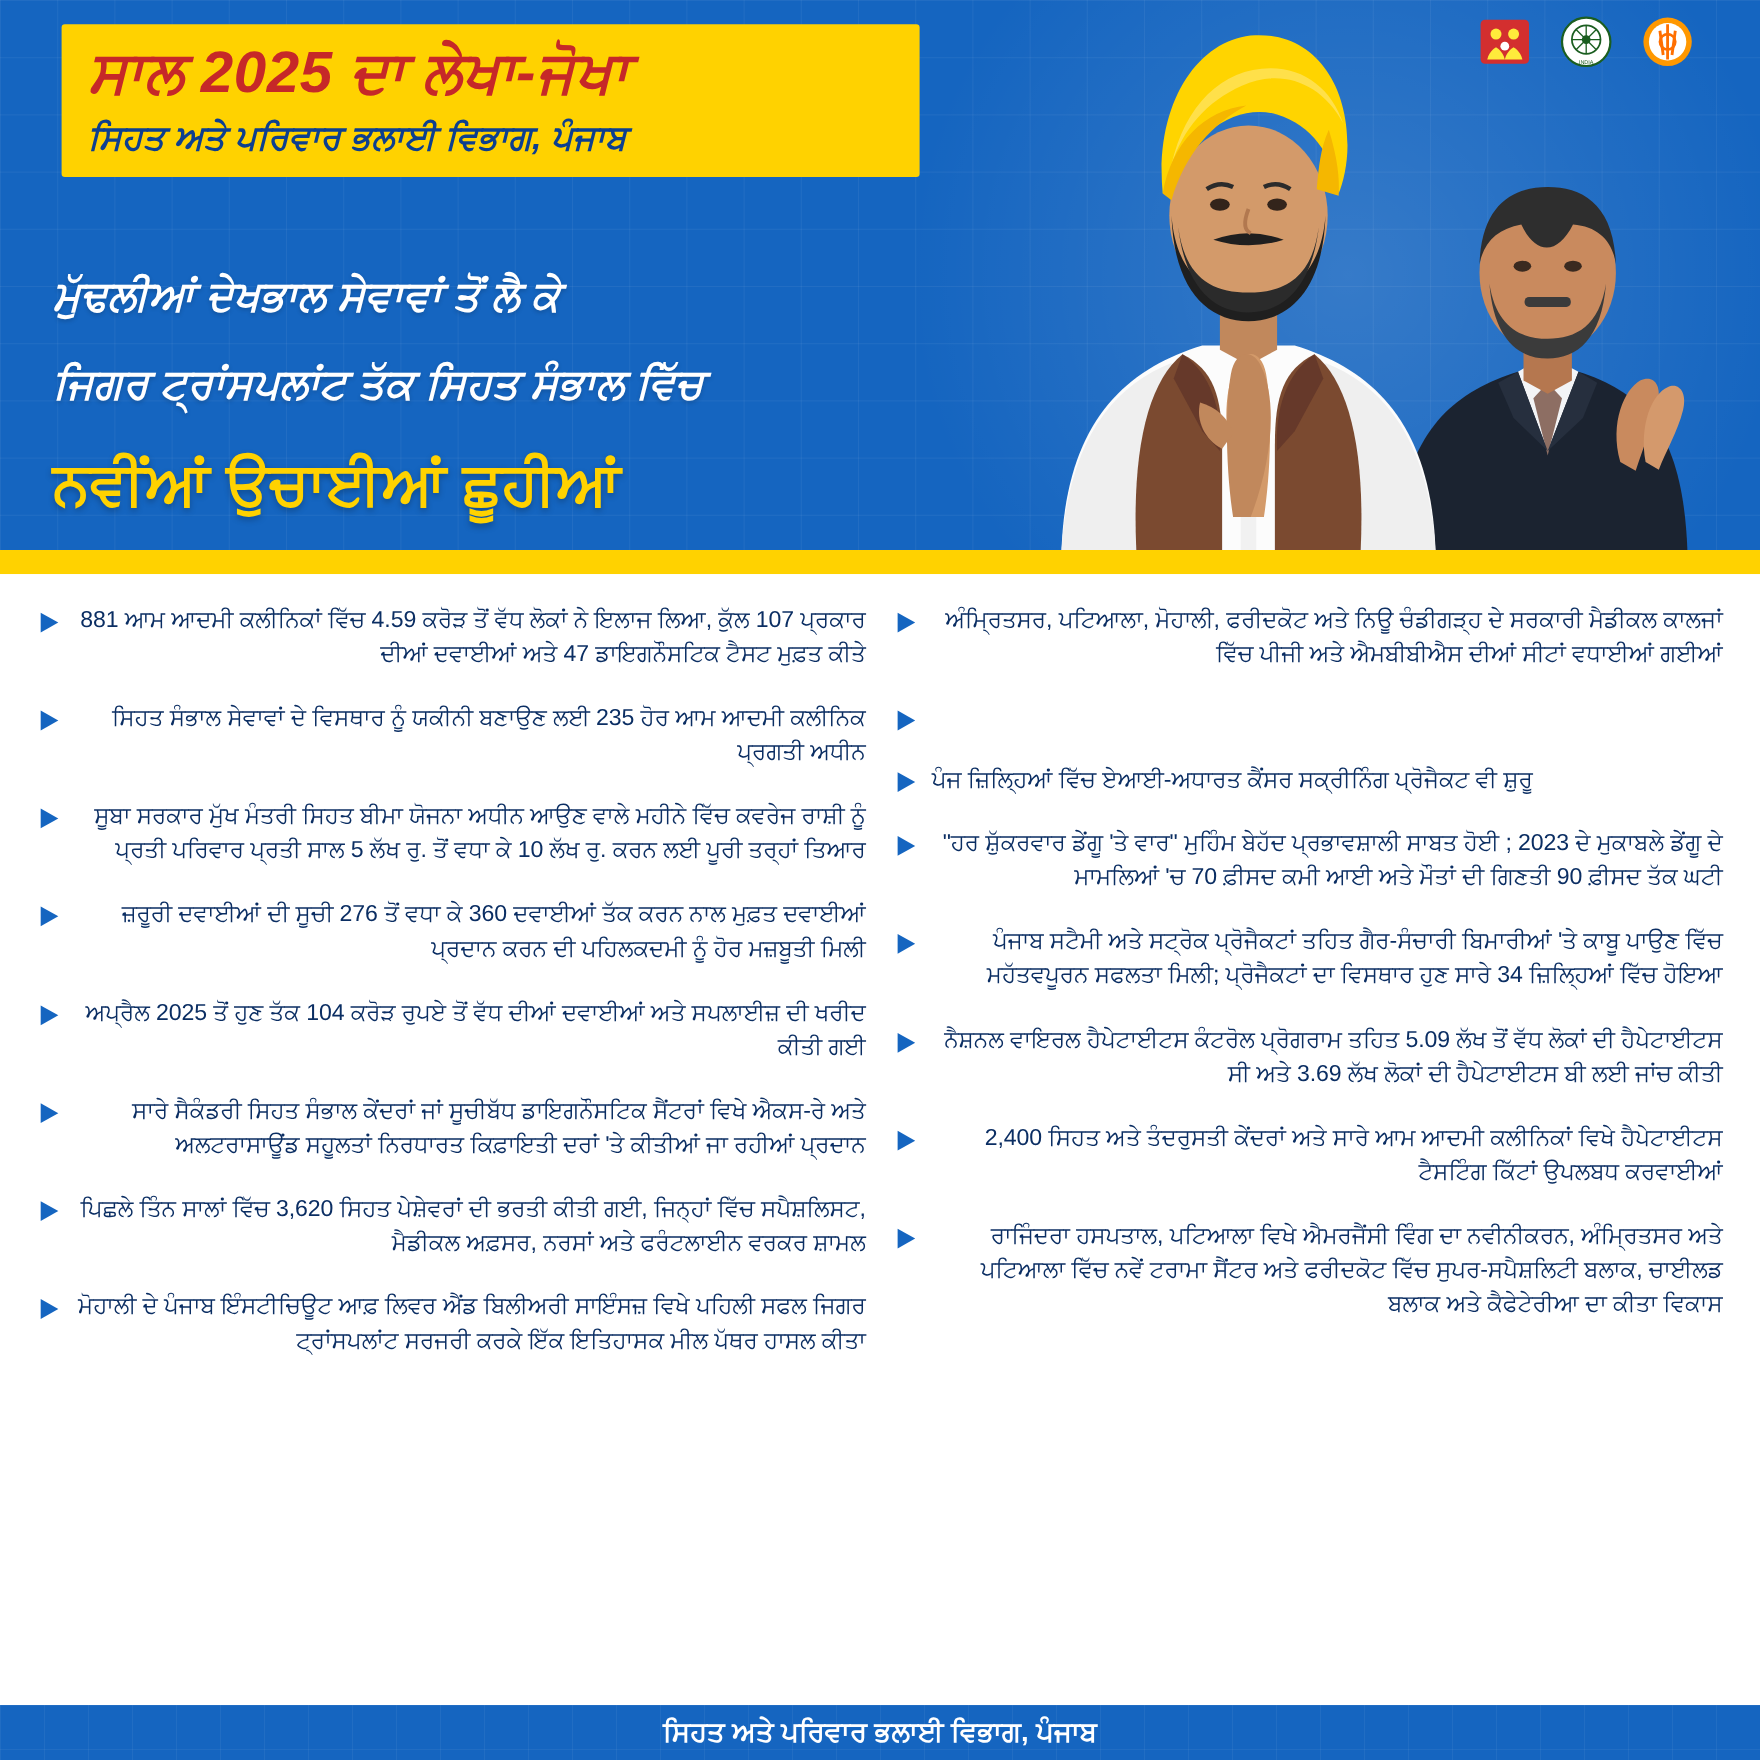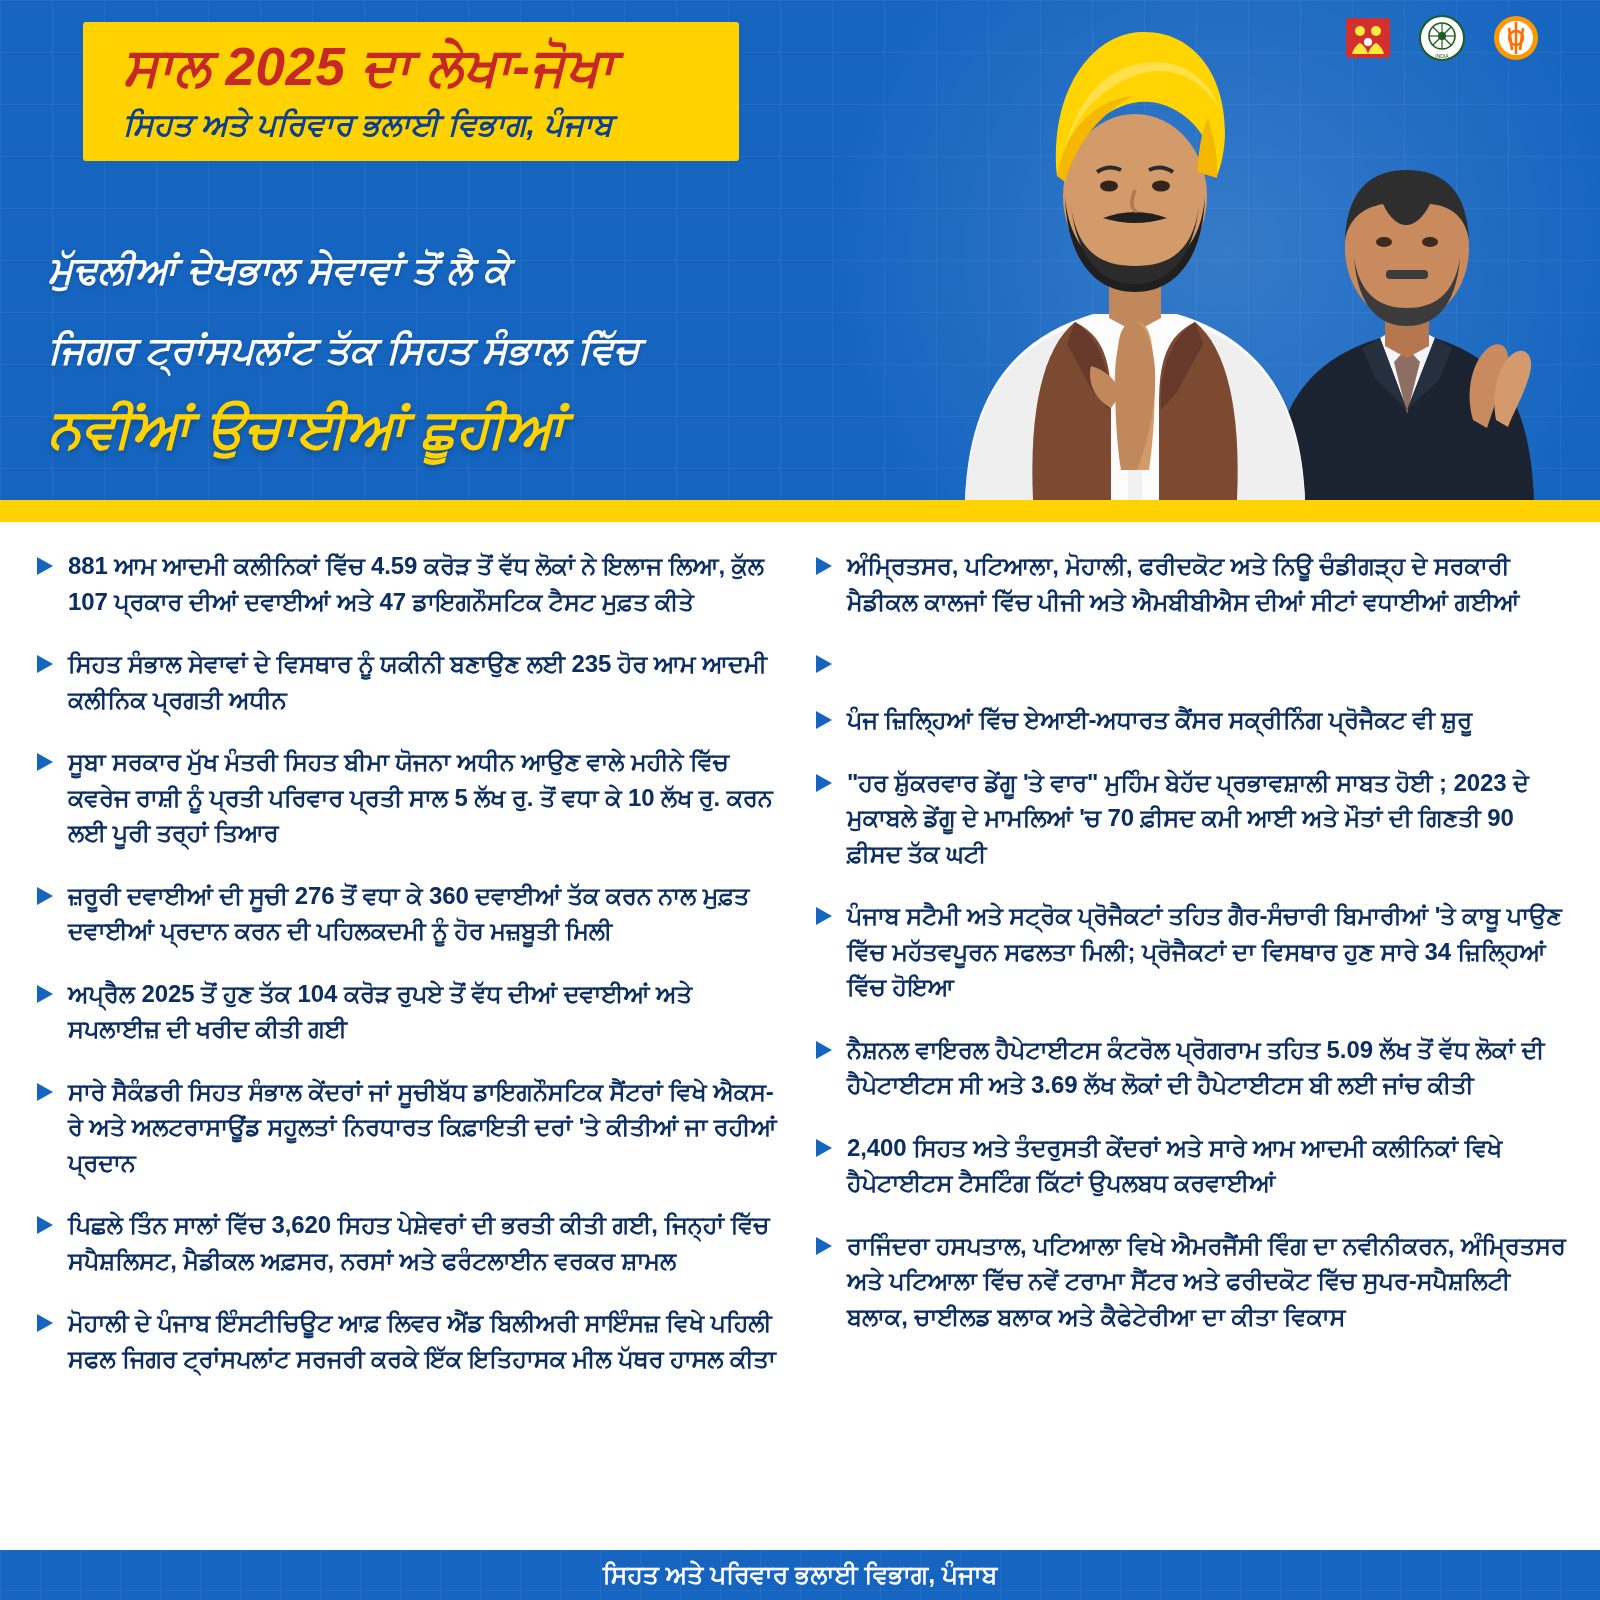--- a/index.html
+++ b/index.html
@@ -37,25 +37,24 @@
     right: -120px; top: -160px;
     width: 900px; height: 820px;
     background: radial-gradient(circle at 45% 50%, rgba(255,255,255,0.14), rgba(255,255,255,0) 62%);
     pointer-events: none;
   }
 
   
   .title-plate {
     position: absolute;
     left: 56px; top: 22px;
-    width: 656px;
+    width: 780px;
     background: #ffd200;
-    padding: 14px 20px 18px 40px;
+    padding: 14px 20px 18px 24px;
     border-radius: 3px;
-    margin-left: 27px;
   }
   .title-main {
     color: #c62828;
     font-size: 53px;
     font-weight: bold;
     font-style: italic;
     letter-spacing: 0.5px;
     line-height: 1.18;
     white-space: nowrap;
   }
@@ -79,23 +78,22 @@
     font-weight: bold;
     font-style: italic;
     line-height: 1.45;
     text-shadow: 0 2px 4px rgba(0,0,0,0.18);
     margin-top: 25px;
   }
   .tag-highlight {
     color: #ffd200;
     font-size: 54px;
     font-weight: bold;
-    font-style: italic;
     line-height: 1.35;
-    margin-top: 14px;
+    margin-top: 26px;
     text-shadow: 0 3px 6px rgba(0,0,0,0.25);
   }
 
   
   .emblems {
     position: absolute;
     right: 60px; top: 14px;
     display: flex;
     gap: 26px;
     align-items: center;
@@ -139,24 +137,25 @@
     margin-bottom: 27px;
   }
   .arrow {
     flex: 0 0 auto;
     width: 22px; height: 22px;
     margin-top: 7px;
   }
   .arrow svg { display: block; }
   .btext {
     color: #0b2e63;
-    font-size: 24px;
-    font-weight: bold;
+    font-size: 21px;
+    font-weight: normal;
     line-height: 1.48;
     letter-spacing: -0.1px;
+    text-align: right;
   }
 
   
   .footer {
     position: absolute;
     left: 0; bottom: 0;
     width: 1600px;
     height: 50px;
     background: #1565c0;
     color: #ffffff;

